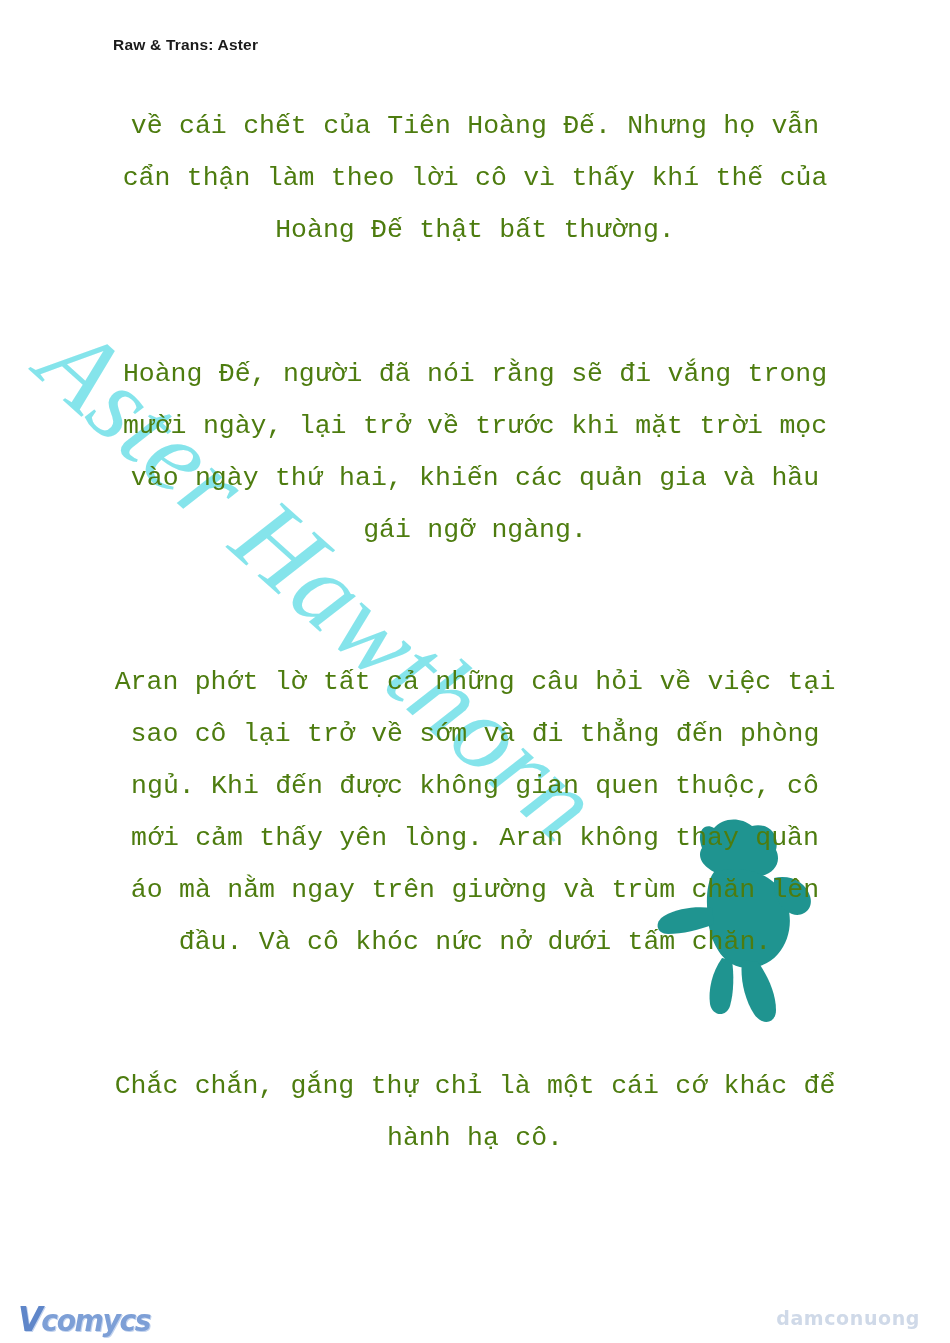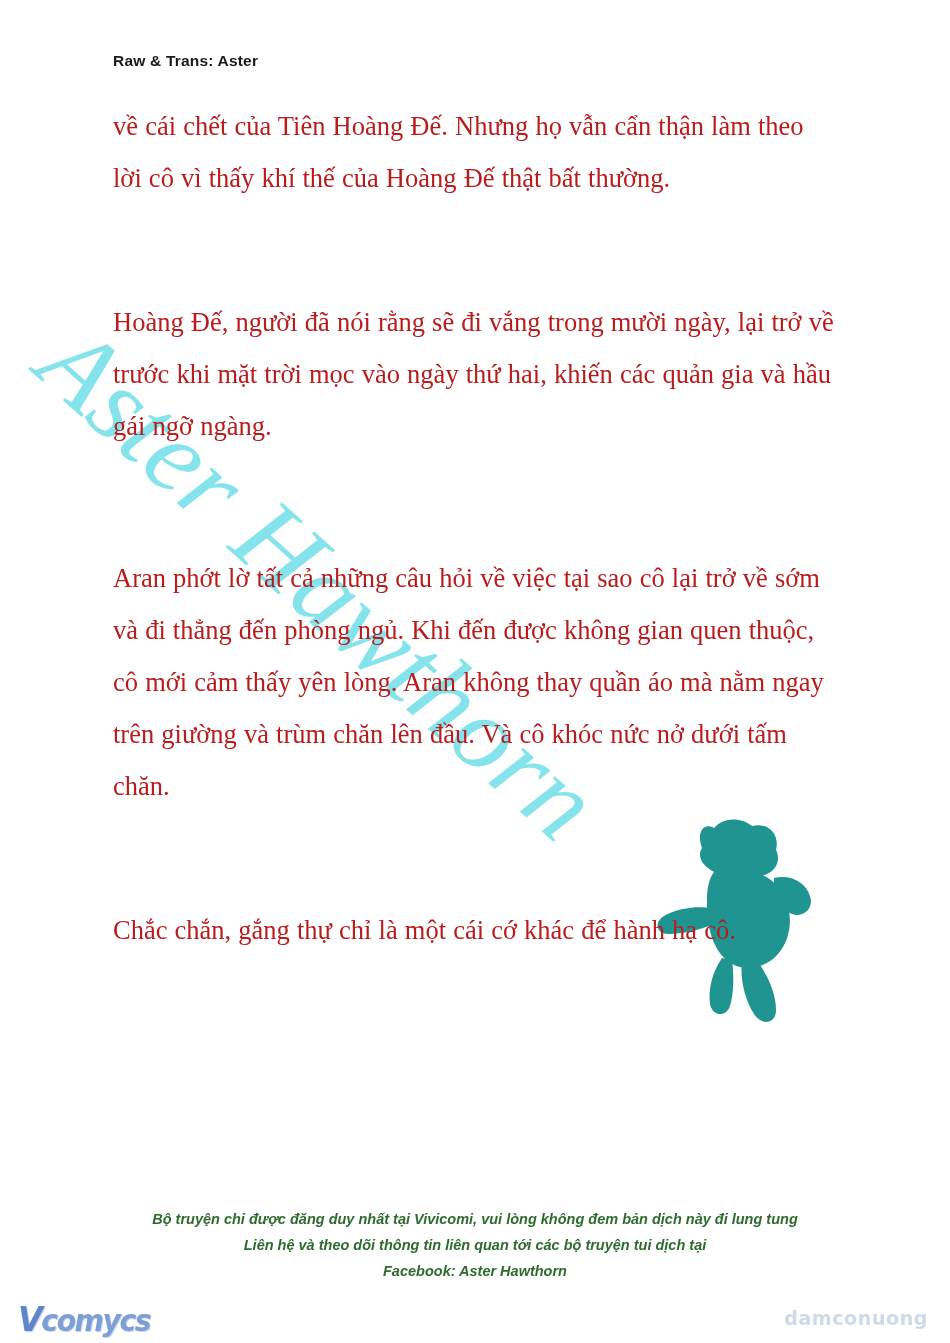--- a/index.html
+++ b/index.html
@@ -15,44 +15,44 @@
     width: 950px;
     height: 1343px;
     background: #ffffff;
     overflow: hidden;
   }
 
   
   .header {
     position: absolute;
     left: 113px;
-    top: 52px;
+    top: 36px;
     font-family: "Liberation Sans", sans-serif;
     font-size: 15.5px;
     font-weight: 600;
     letter-spacing: 0.2px;
     color: #1a1a1a;
     white-space: nowrap;
   }
 
   
   .content {
     position: absolute;
     left: 113px;
     top: 100px;
     width: 724px;
     z-index: 3;
   }
   .para {
-    font-family: Liberation Serif, serif;
+    font-family: Liberation Mono, monospace;
     font-size: 26.5px;
     line-height: 52px;
-    color: #b91c1c;
+    color: #4d7c0f;
     margin: 0 0 52px 0;
-    text-align: left;
+    text-align: center;
     word-spacing: 0.5px;
   }
   .para.gap-lg { margin-bottom: 92px; }
   .para.gap-xl { margin-bottom: 100px; }
 
   
   .watermark {
     position: absolute;
     left: 98px;
     top: 300px;
@@ -128,21 +128,21 @@
     text-shadow: 1px 1px 0 #c3d3ee;
     transform: scaleX(0.94);
     transform-origin: left center;
   }
   .brand-logo .cap {
     font-size: 34px;
     color: #5f86c9;
   }
   .corner-tag {
     position: absolute;
-    right: 22px;
+    right: 30px;
     top: 16px;
     font-family: "DejaVu Sans", sans-serif;
     font-size: 19px;
     font-weight: bold;
     letter-spacing: 0.6px;
     color: #cfd9e8;
     text-shadow: 0 0 3px #ffffff;
   }
 </style>
 </head>
@@ -182,24 +182,19 @@
     </svg>
   </div>
 
   <div class="content">
     <p class="para gap-lg">về cái chết của Tiên Hoàng Đế. Nhưng họ vẫn cẩn thận làm theo lời cô vì thấy khí thế của Hoàng Đế thật bất thường.</p>
     <p class="para gap-xl">Hoàng Đế, người đã nói rằng sẽ đi vắng trong mười ngày, lại trở về trước khi mặt trời mọc vào ngày thứ hai, khiến các quản gia và hầu gái ngỡ ngàng.</p>
     <p class="para gap-lg">Aran phớt lờ tất cả những câu hỏi về việc tại sao cô lại trở về sớm và đi thẳng đến phòng ngủ. Khi đến được không gian quen thuộc, cô mới cảm thấy yên lòng. Aran không thay quần áo mà nằm ngay trên giường và trùm chăn lên đầu. Và cô khóc nức nở dưới tấm chăn.</p>
     <p class="para">Chắc chắn, gắng thự chỉ là một cái cớ khác để hành hạ cô.</p>
   </div>
 
-  <div class="notice">
-    <div class="notice-line">Bộ truyện chỉ được đăng duy nhất tại Vivicomi, vui lòng không đem bản dịch này đi lung tung</div>
-    <div class="notice-line">Liên hệ và theo dõi thông tin liên quan tới các bộ truyện tui dịch tại</div>
-    <div class="notice-line">Facebook: Aster Hawthorn</div>
-  </div>
 
   <div class="bottombar">
     <div class="brand-logo"><span class="cap">V</span><span>comycs</span></div>
     <div class="corner-tag">damconuong</div>
   </div>
 
 </div>
 
 </body></html>

